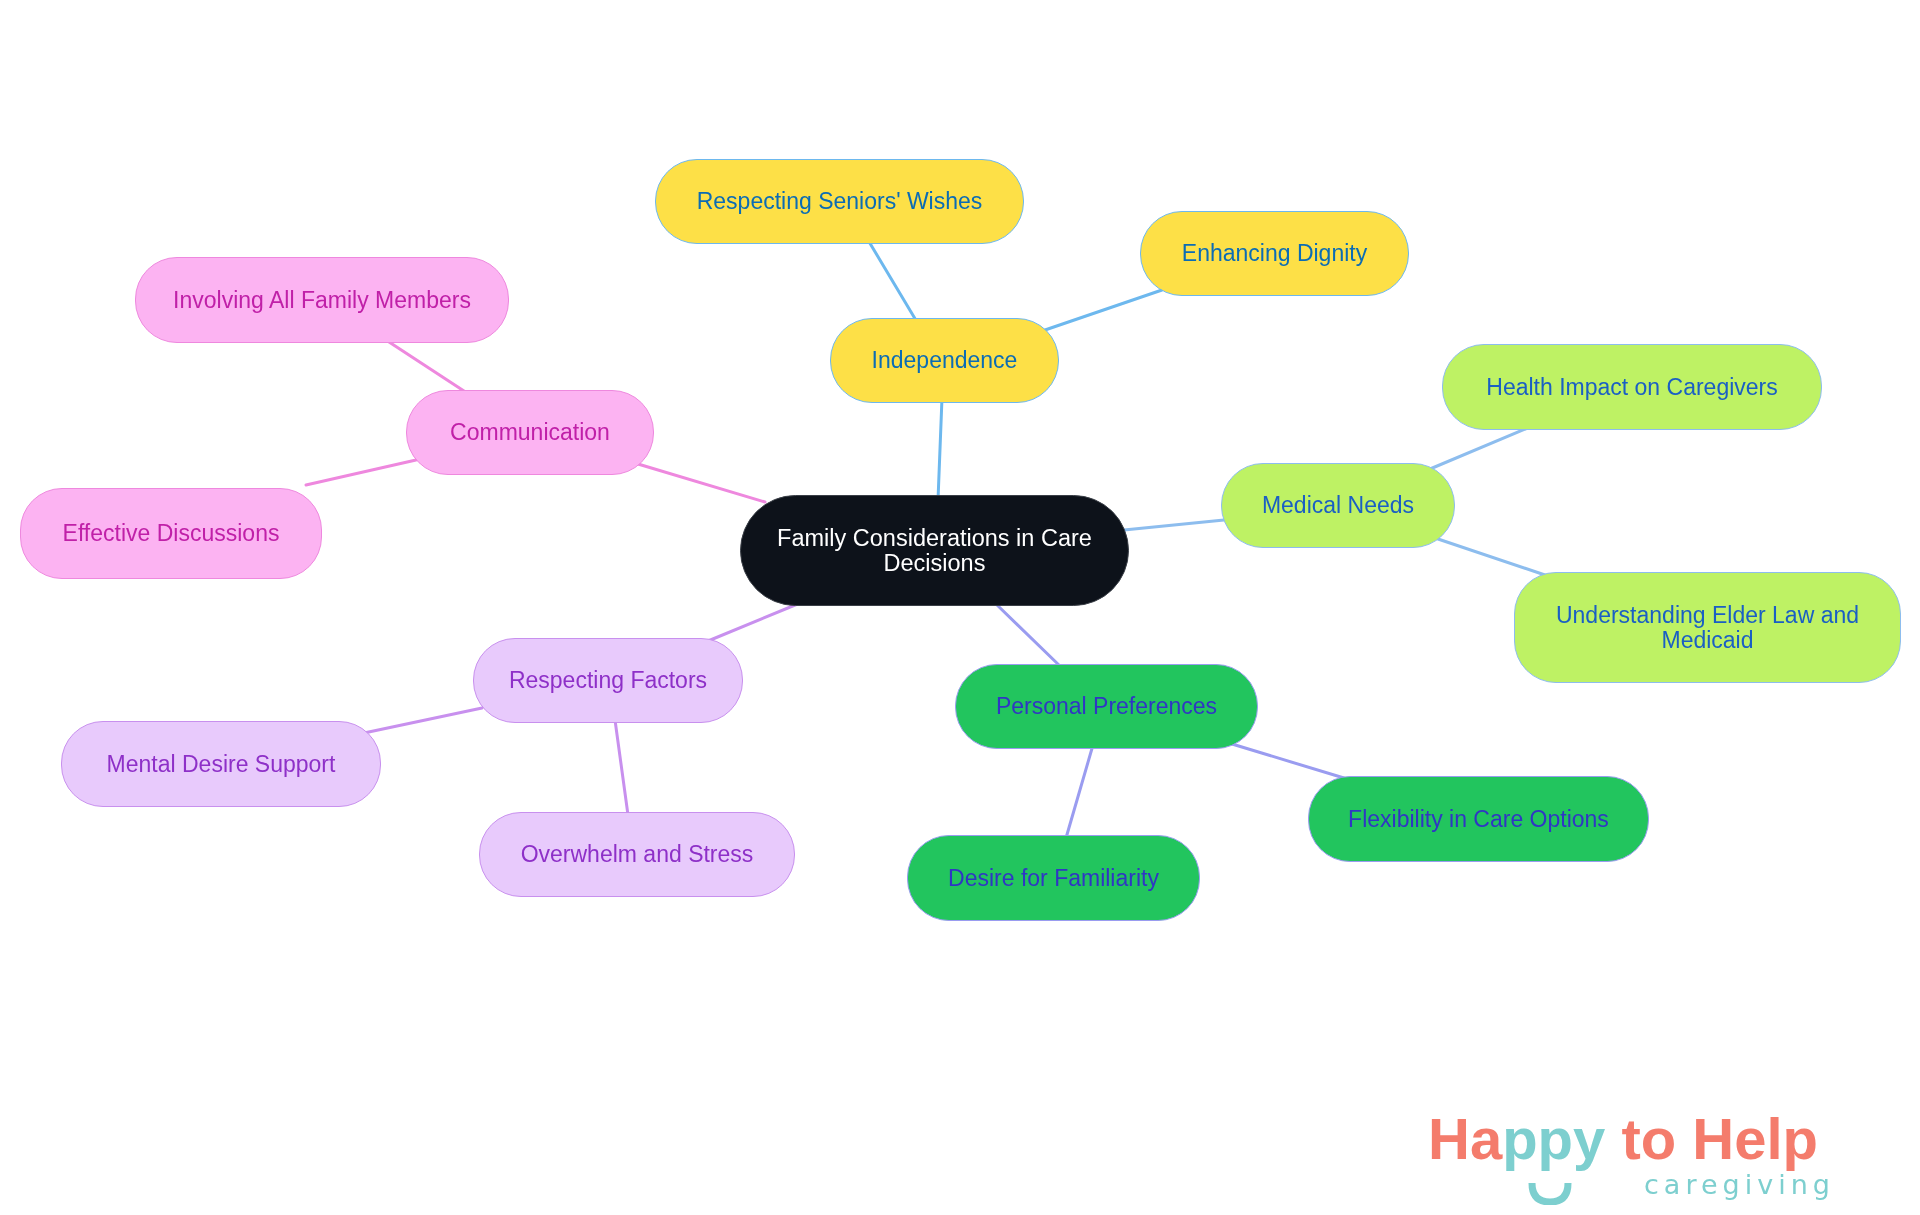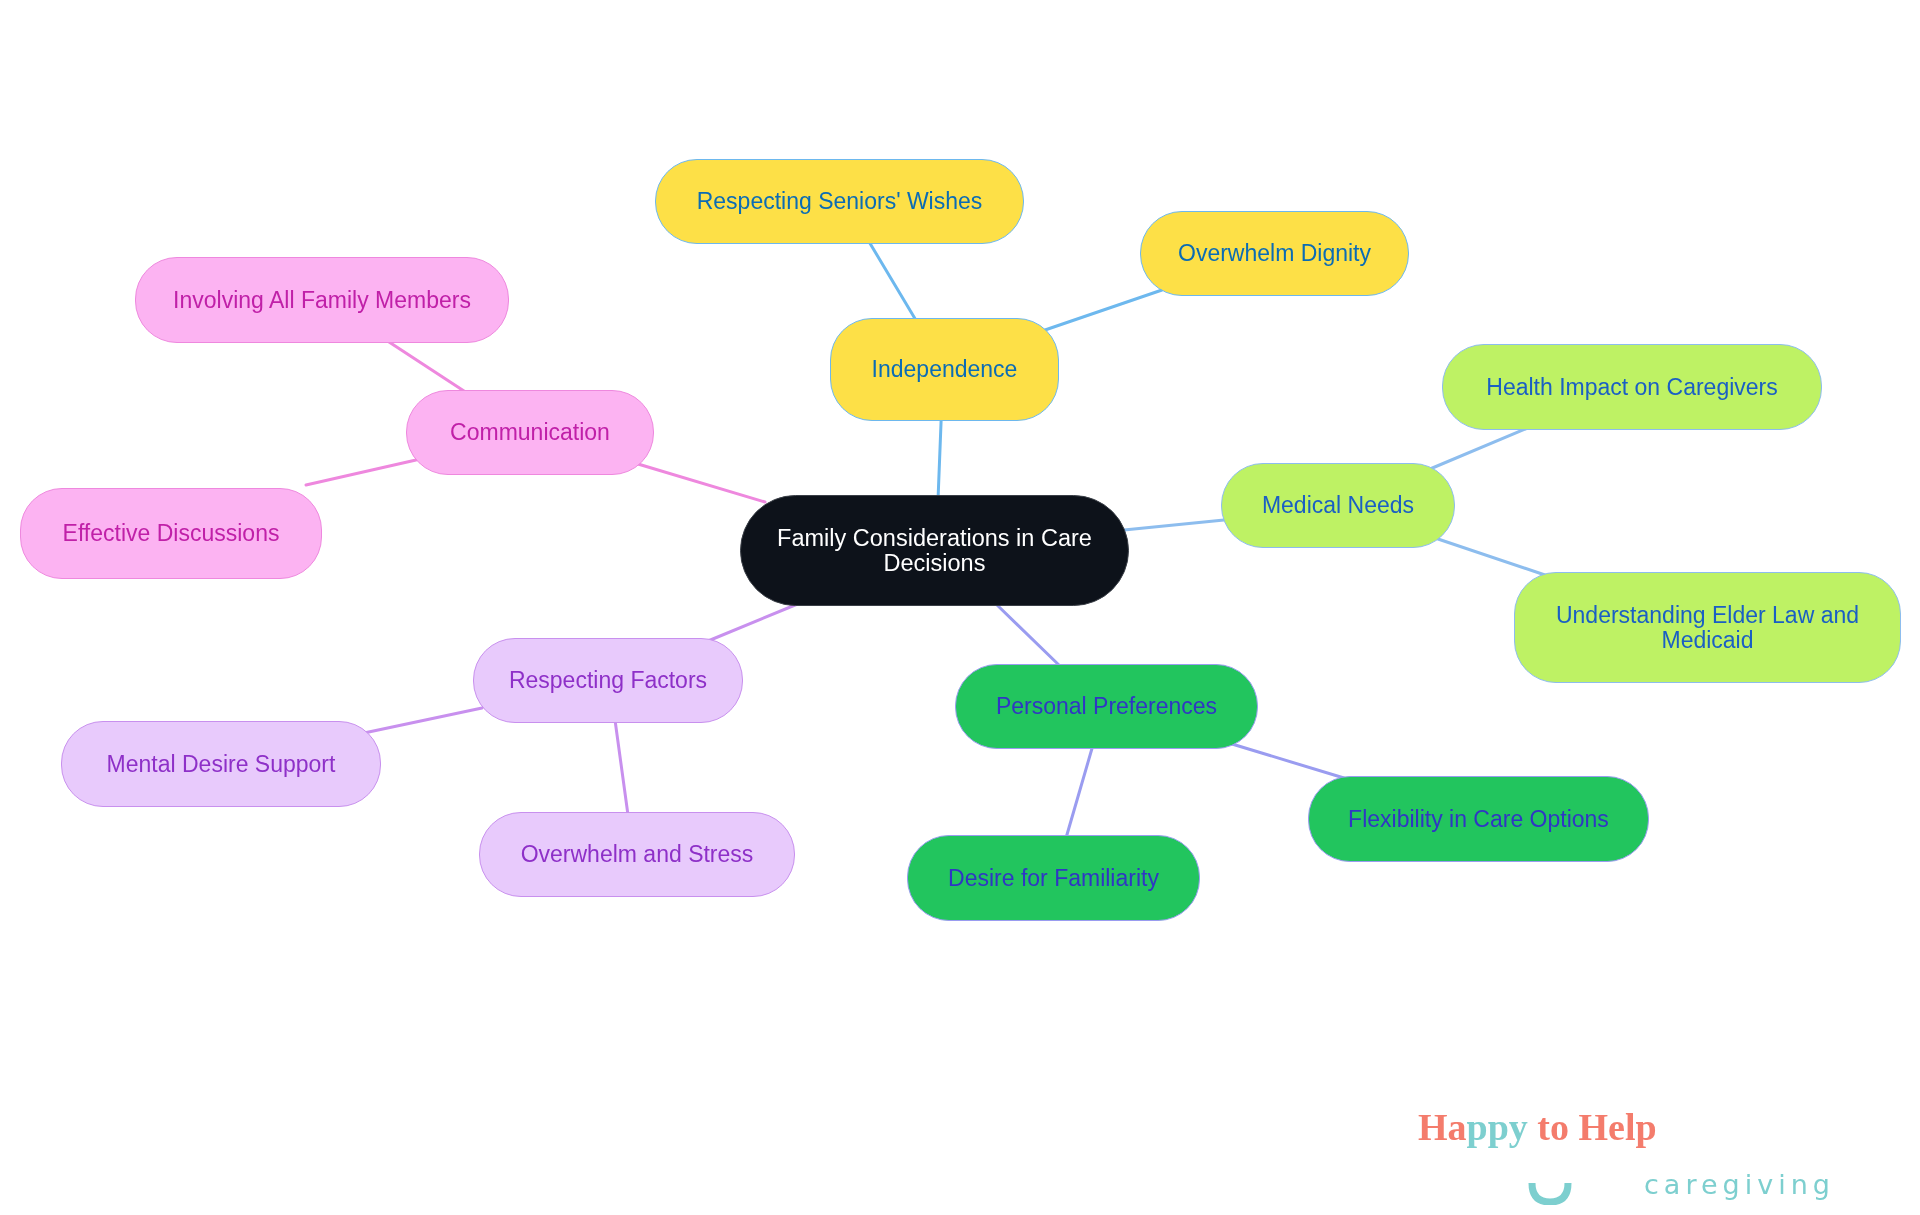--- a/index.html
+++ b/index.html
@@ -10,22 +10,22 @@
           justify-content: center; text-align: center; border-width: 1.5px; border-style: solid;
           font-size: 23px; line-height: 25px; padding: 0 18px; z-index: 2; }
   .node.center { background: #0D121A; color: #ffffff; border-color: #3a3f47;
                  font-size: 23.5px; line-height: 25px; border-radius: 56px; }
   .b-blue   { background: #fde047; border-color: #6DB8EE; color: #0B6CB5; border-radius: 42px; }
   .b-med    { background: #bef264; border-color: #8DBDEE; color: #1A5FC4; border-radius: 42px; }
   .b-indigo { background: #22c55e; border-color: #9A9CF0; color: #3036C4; border-radius: 42px; }
   .b-violet { background: #E8CAFC; border-color: #C890EE; color: #8E30C8; border-radius: 42px; }
   .b-pink   { background: #FCB3F2; border-color: #EE88DE; color: #C020A8; border-radius: 42px; }
   .logo { position: absolute; left: 1418px; top: 1105px; width: 460px; height: 100px; z-index: 2; }
-  .logo-main { position: absolute; left: 0; top: 0; font-family: Liberation Serif, serif;
-               font-weight: bold; font-size: 38px; letter-spacing: 0px; color: #F47C6C; white-space: nowrap; }
+  .logo-main { position: absolute; left: 10px; top: 0; font-family: Liberation Sans, sans-serif;
+               font-weight: bold; font-size: 58px; letter-spacing: 0px; color: #F47C6C; white-space: nowrap; }
   .logo-main .teal { color: #7DCFCF; }
   .logo-sub { position: absolute; left: 226px; top: 64px; font-family: "DejaVu Sans", sans-serif;
               font-size: 27px; letter-spacing: 5px; color: #7DCFCF; white-space: nowrap; }
   .logo-smile { position: absolute; left: 110px; top: 76px; width: 44px; height: 24px; }
 </style>
 </head>
 <body>
 
 <svg id="edges" xmlns="http://www.w3.org/2000/svg" width="1920" height="1215">
   <g stroke-width="3" stroke-linecap="round" fill="none">
@@ -49,28 +49,28 @@
     <line x1="765" y1="502" x2="638" y2="464" stroke="#EE88DE"></line>
     <line x1="386" y1="340" x2="467" y2="393" stroke="#EE88DE"></line>
     <line x1="416" y1="460" x2="306" y2="485" stroke="#EE88DE"></line>
   </g>
 </svg>
 
 <div class="node center" style="left:740px; top:495px; width:389px; height:111px; padding:12px 36px;align-items:center;">
   <span>Family Considerations in Care Decisions</span>
 </div>
 
-<div class="node b-blue" style="left:830px; top:318px; width:229px; height:103px;">
+<div class="node b-blue" style="left:830px; top:318px; width:229px; height:85px;">
   <span>Independence</span>
 </div>
 <div class="node b-blue" style="left:655px; top:159px; width:369px; height:85px;">
   <span>Respecting Seniors' Wishes</span>
 </div>
 <div class="node b-blue" style="left:1140px; top:211px; width:269px; height:85px;">
-  <span>Overwhelm Dignity</span>
+  <span>Enhancing Dignity</span>
 </div>
 
 <div class="node b-med" style="left:1221px; top:463px; width:234px; height:85px;">
   <span>Medical Needs</span>
 </div>
 <div class="node b-med" style="left:1442px; top:344px; width:380px; height:86px;">
   <span>Health Impact on Caregivers</span>
 </div>
 <div class="node b-med" style="left:1514px; top:572px; width:387px; height:111px; padding:0 40px;">
   <span>Understanding Elder Law and Medicaid</span>

